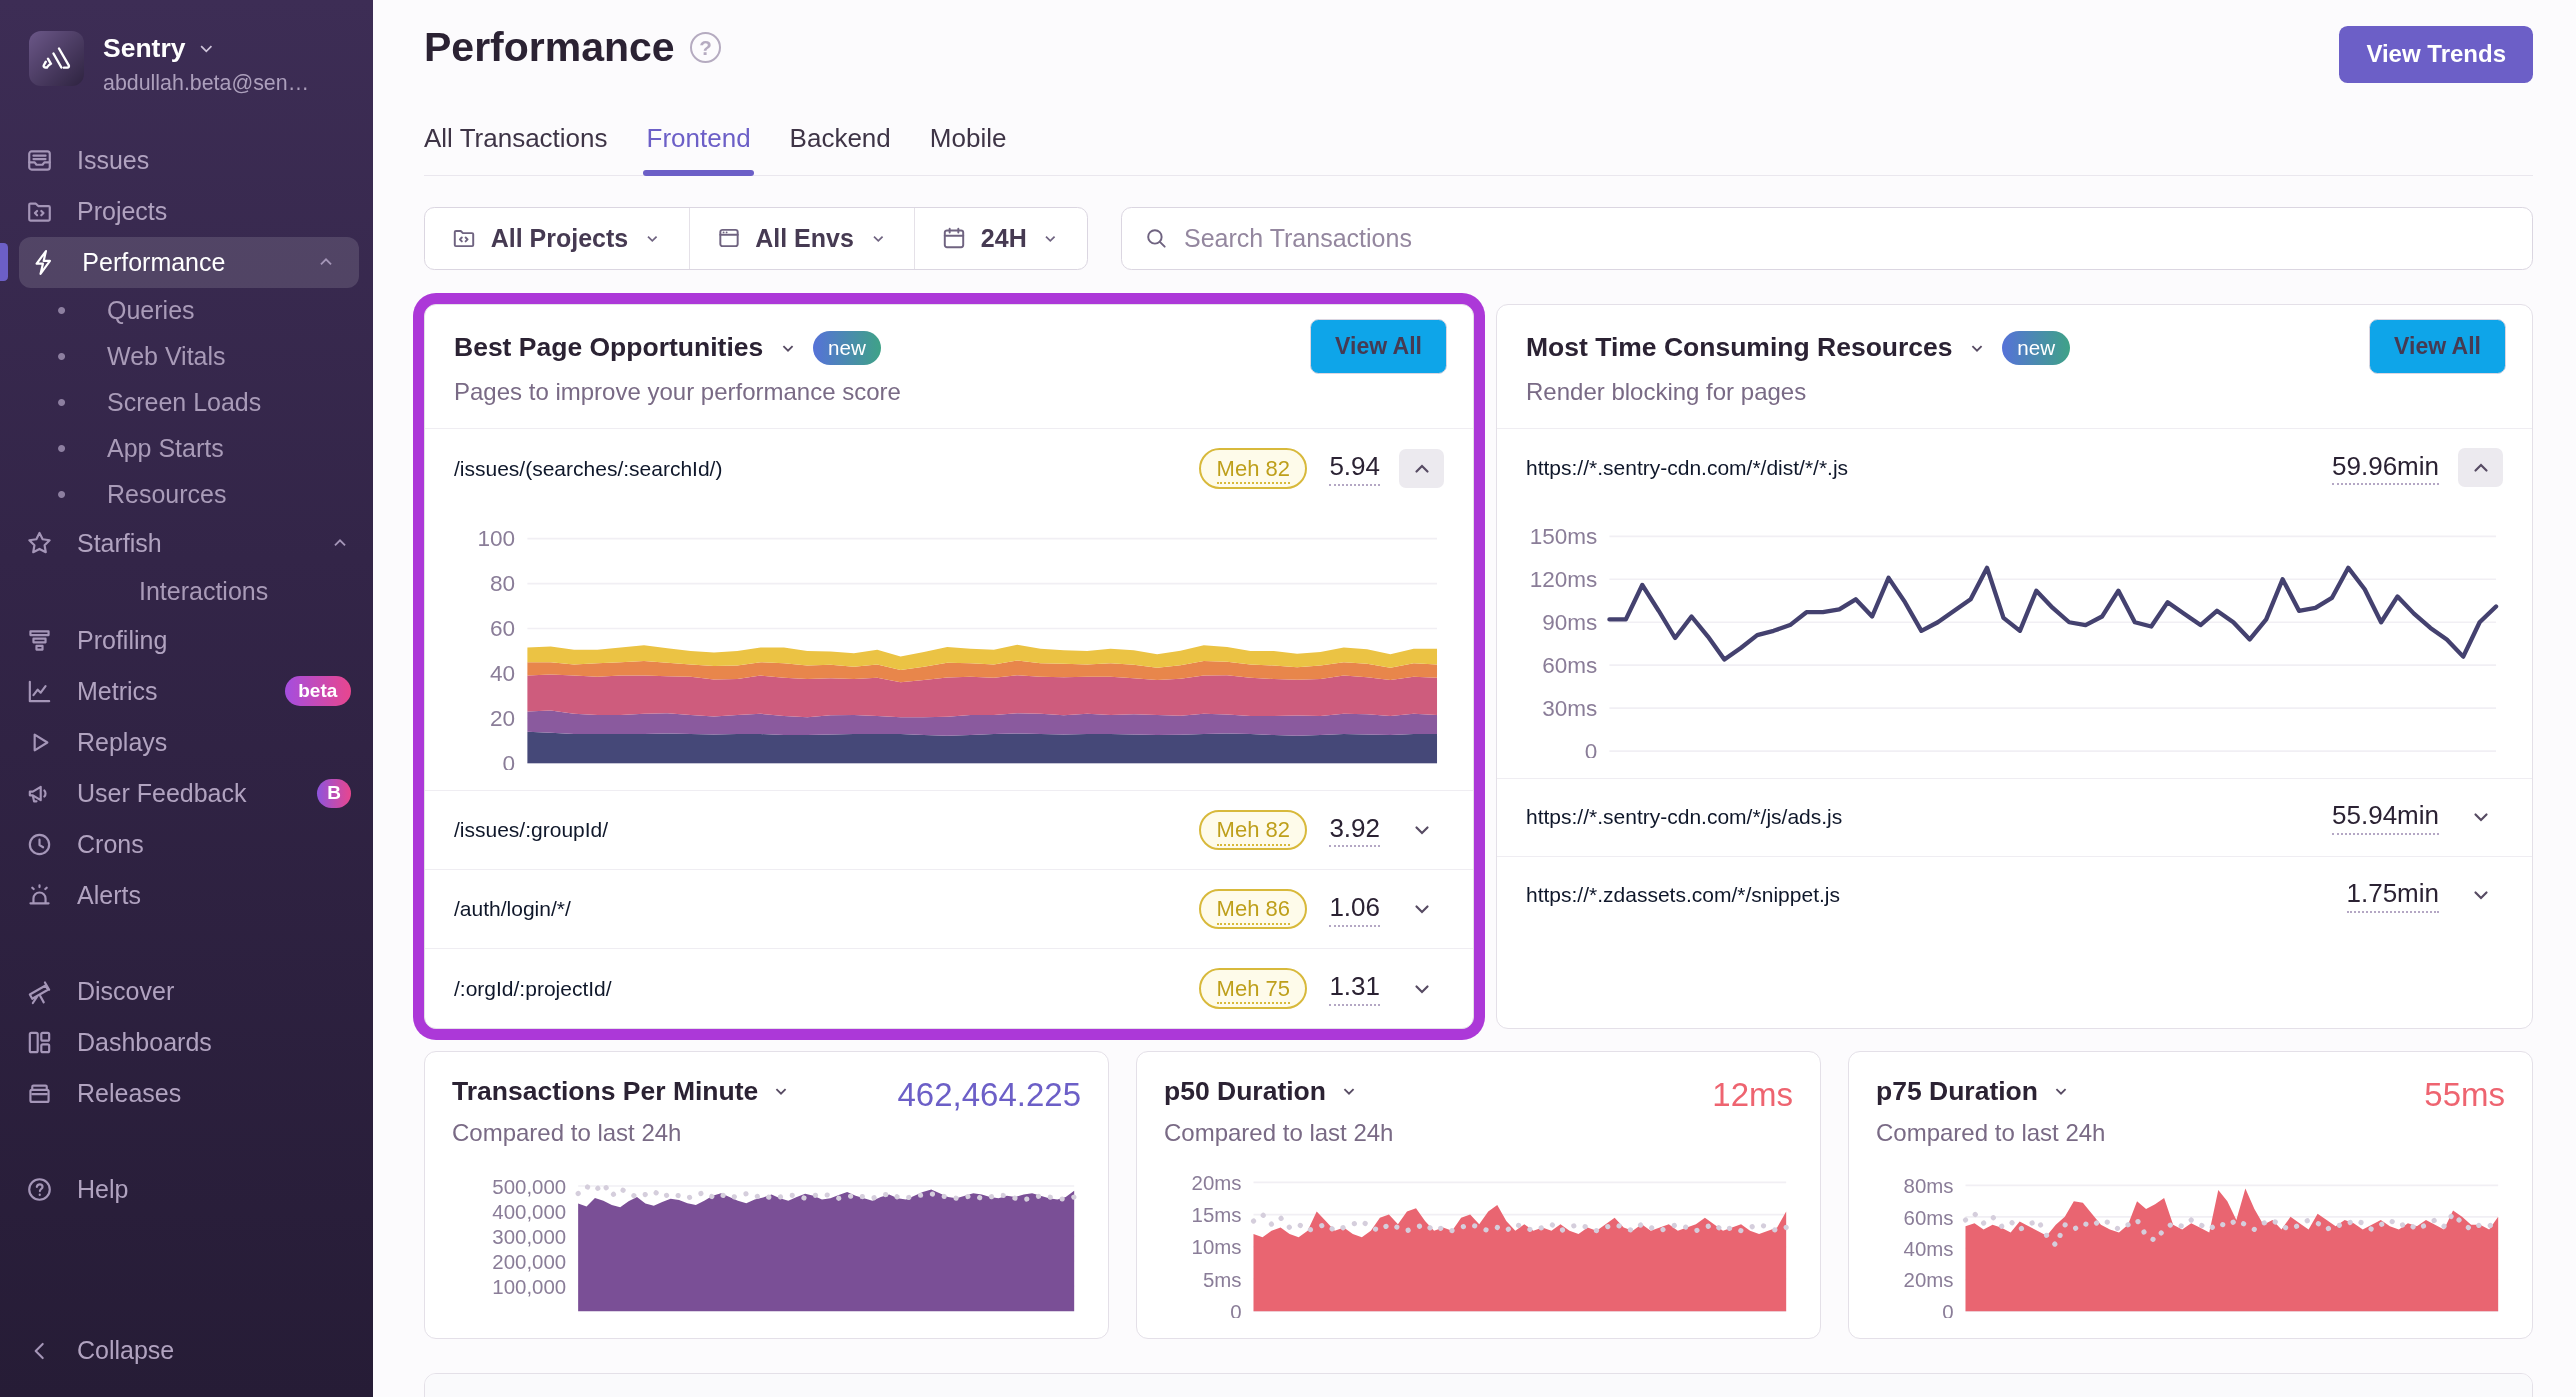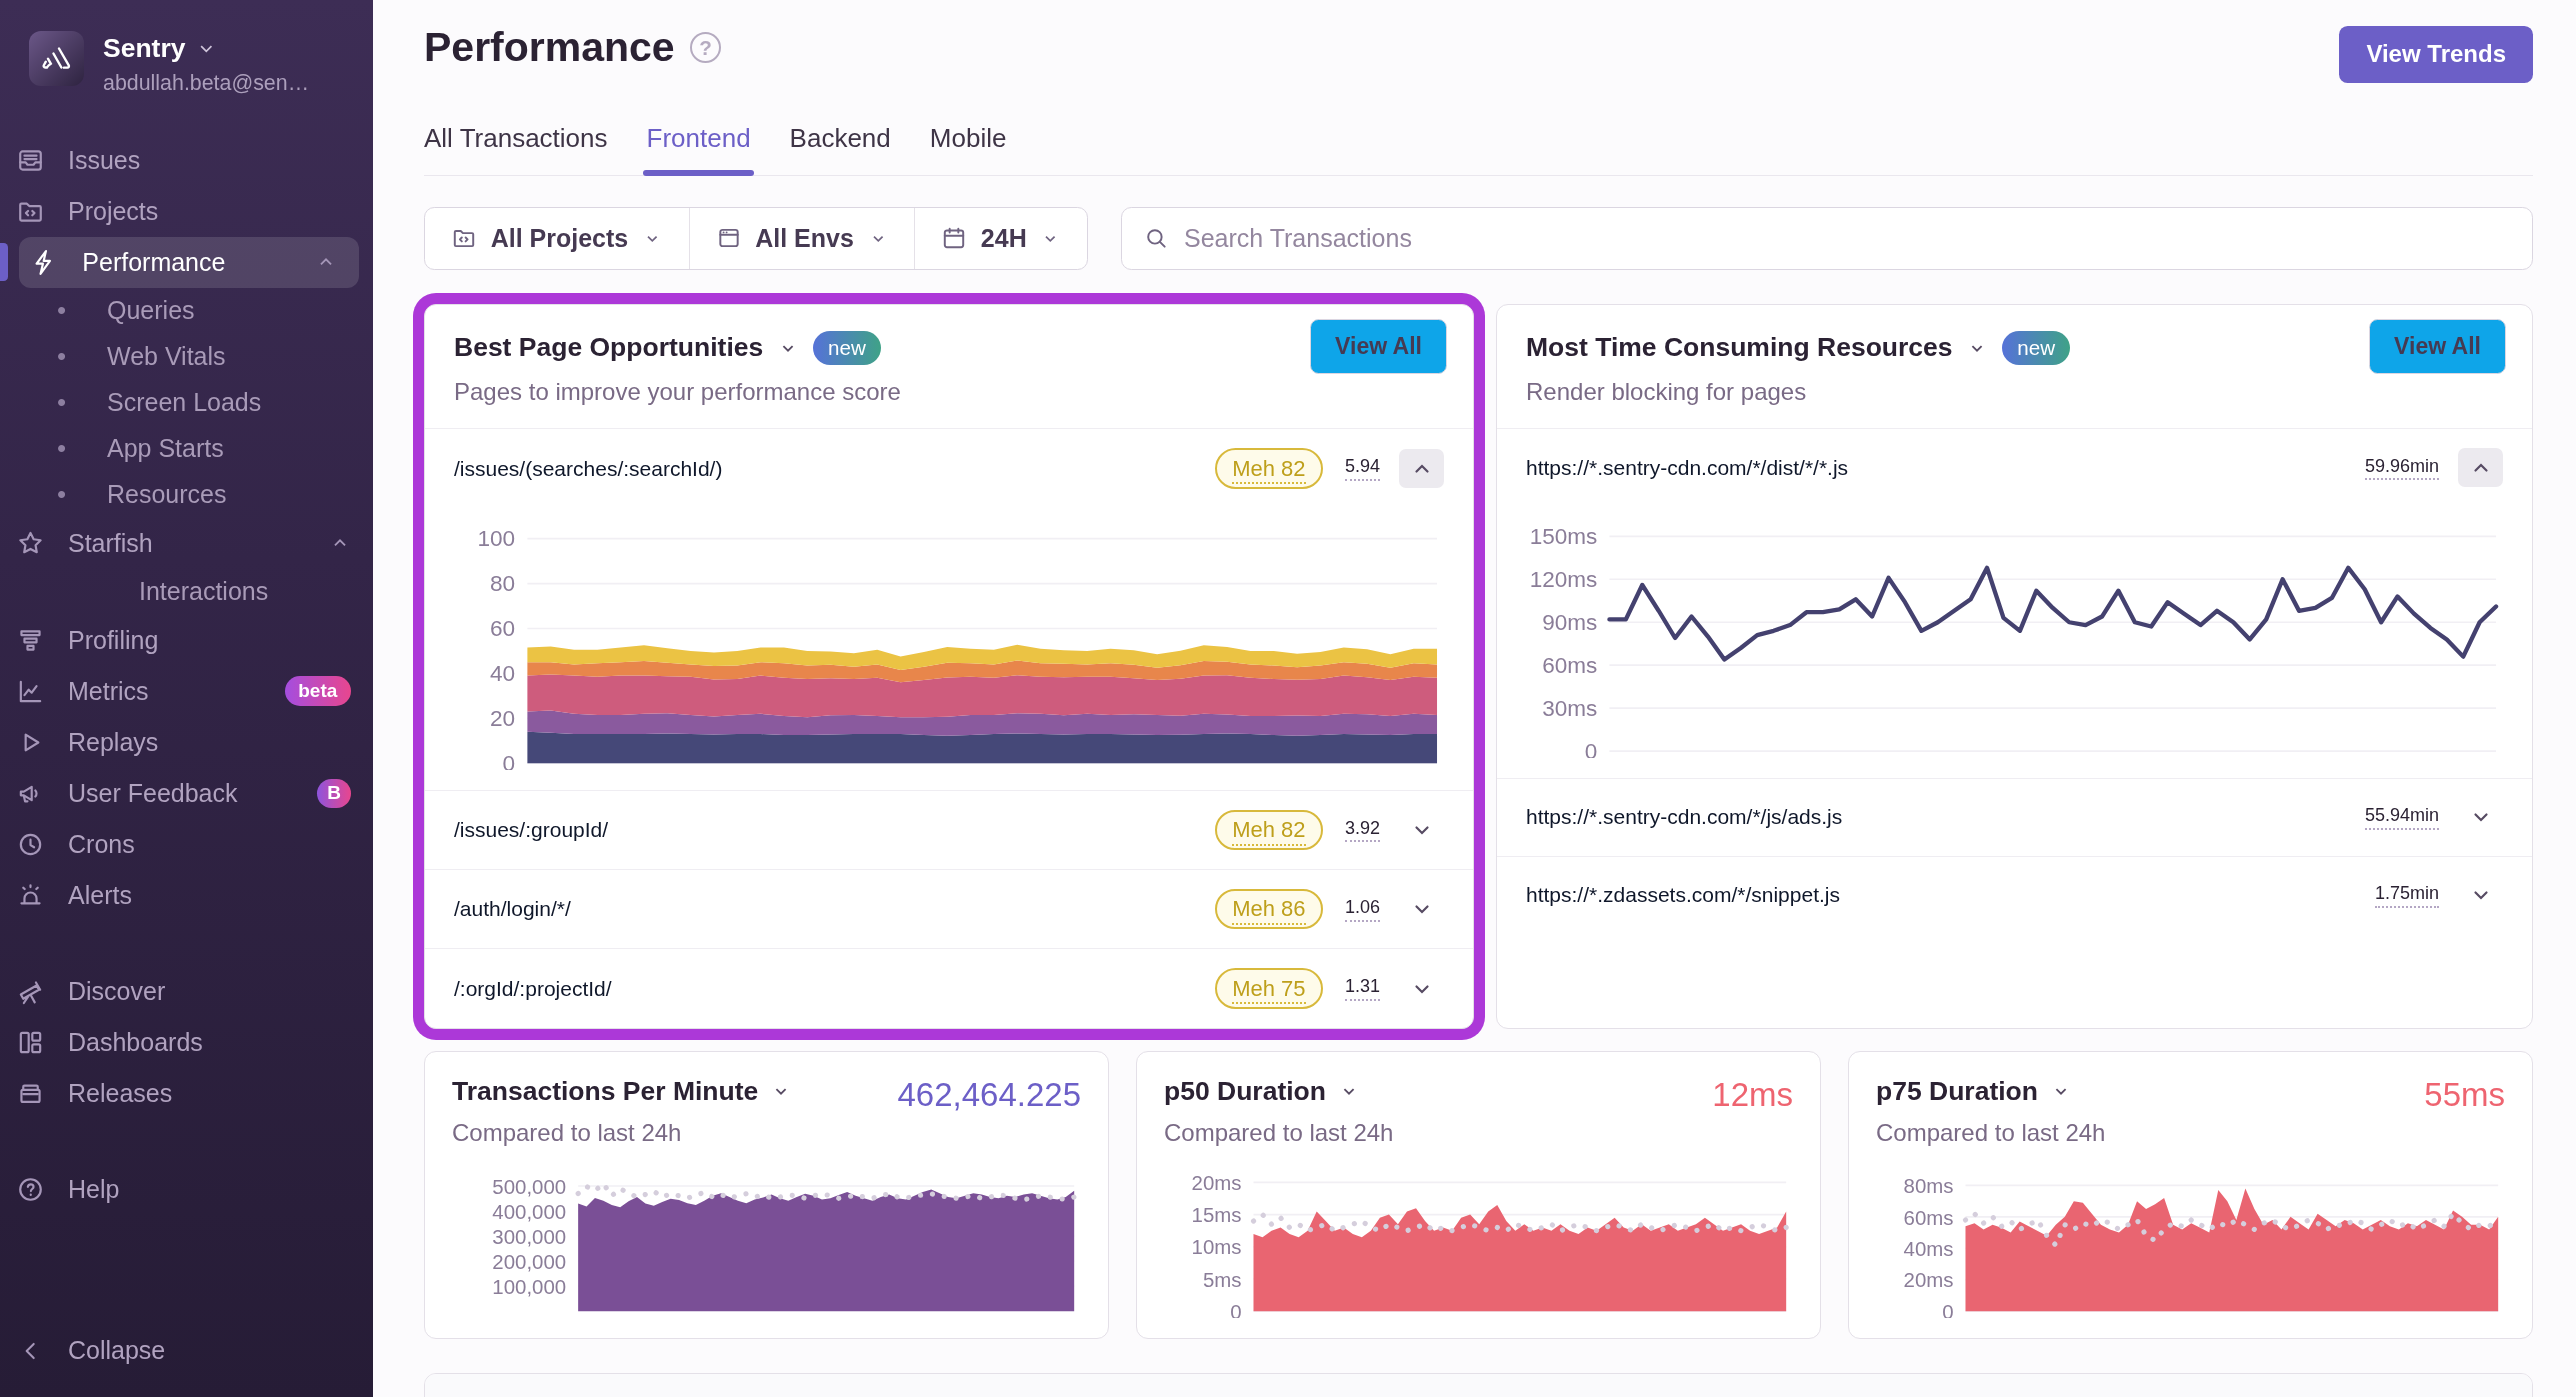--- a/index.html
+++ b/index.html
@@ -6,21 +6,21 @@
   html,body { width:2576px; height:1398px; overflow:hidden; font-family:"Liberation Sans", sans-serif; background:#FCFBFD; color:#2B2233; }
   body { display:flex; }
 
   
   .sidebar { width:373px; height:100%; flex:0 0 373px; background:linear-gradient(180deg,#3D2D55 0%,#332548 40%,#261C36 100%); position:relative; color:#B1A3C0; }
   .org { display:flex; align-items:flex-start; gap:19px; padding:31px 22px 0 29px; }
   .org-logo { width:55px; height:55px; border-radius:12px; background:linear-gradient(135deg,#6b5788,#2e2340); display:flex; align-items:center; justify-content:center; flex:0 0 55px; }
   .org-name { display:flex; align-items:center; gap:10.3px; color:#fff; font-size:26.5px; font-weight:bold; padding-top:1.7px; }
   .org-email { font-size:21.4px; color:#AC9FBC; margin-top:6.9px; white-space:nowrap; overflow:hidden; max-width:240px; }
   .nav { margin-top:39px; }
-  .nav-item { display:flex; align-items:center; height:51px; padding-left:15px; position:relative; cursor:pointer; font-size:25px; }
+  .nav-item { display:flex; align-items:center; height:51px; padding-left:24px; position:relative; cursor:pointer; font-size:25px; }
   .nav-item .ico { width:31px; height:31px; flex:0 0 31px; display:flex; align-items:center; justify-content:center; color:#A596B8; }
   .nav-item .lbl { margin-left:22px; }
   .nav-item.active { background:rgba(255,255,255,.13); border-radius:12px; margin:0 13.7px 0 19px; padding-left:10.3px; color:#fff; }
   .nav-item.active .ico { color:#fff; }
   .nav-item.active::before { content:''; position:absolute; left:-19px; top:6.9px; bottom:6.9px; width:7.7px; background:#6C5FC7; border-radius:0 4.3px 4.3px 0; }
   .nav-sub { display:flex; align-items:center; height:46px; padding-left:57px; font-size:25px; color:#A99BB8; cursor:pointer; }
   .nav-sub .bullet { width:17px; color:#8D7FA0; font-size:26px; }
   .nav-sub .lbl { margin-left:33px; }
   .nav-sub.nob { padding-left:106px; }
   .nav-gap { height:45px; }
@@ -56,21 +56,21 @@
   .panel-head { position:relative; padding:26px 29px 22px; }
   .panel-title-row { display:flex; align-items:center; gap:13.7px; }
   .panel-title { font-size:26.5px; font-weight:bold; color:#2B2233; }
   .new-badge { background:linear-gradient(90deg,#5672D8,#3FA287); color:#fff; font-size:20.6px; padding:5.1px 15.4px; border-radius:856px; }
   .panel-sub { font-size:24px; color:#796A85; margin-top:13.7px; }
   .btn-viewall { position:absolute; right:26px; top:14px; background:#0ea5e9; border:1.7px solid #DBD6E1; border-radius:8.6px; font-size:23px; font-weight:bold; color:#463A52; padding:13px 24px; cursor:pointer; }
   .prow { display:flex; align-items:center; padding:19px 29px; border-top:1.7px solid #EFEDF2; }
   .plink { flex:1; font-size:21px; color:#0f172a; text-decoration:none; cursor:pointer; white-space:nowrap; overflow:hidden; }
   .meh { border:2.1px solid #D8B93B; background:#FEFBEA; color:#BE9F1B; border-radius:856px; padding:5.1px 15.4px; font-size:22px; margin-left:17px; }
   .meh i { font-style:normal; border-bottom:2.6px dotted #D8B93B; padding-bottom:1.7px; }
-  .pval { font-size:18px; color:#2B2233; margin-left:22px; border-bottom:2.6px dotted #B4A7C4; padding-bottom:1.7px; }
+  .pval { font-size:26px; color:#2B2233; margin-left:22px; border-bottom:2.6px dotted #B4A7C4; padding-bottom:1.7px; }
   .chev-btn { margin-left:19px; width:45px; height:39px; display:flex; align-items:center; justify-content:center; border:none; background:transparent; cursor:pointer; color:#574B63; border-radius:6.9px; }
   .chev-btn.boxed { background:#ECEAEF; }
   .chart-block { padding:3.4px 29px 17px 17px; }
 
   .metrics { display:grid; grid-template-columns:1fr 1fr 1fr; gap:27px; margin-top:22px; }
   .mpanel { background:#fff; border:1.7px solid #E4E0E8; border-radius:12px; padding:24px 27px 17px; position:relative; }
   .mtitle { font-size:26.5px; font-weight:bold; color:#2B2233; display:flex; align-items:center; gap:12px; }
   .mvalue { position:absolute; right:27px; top:24px; font-size:33px; }
   .mvalue.purple { color:#6C5FC7; }
   .mvalue.red { color:#EE6470;margin-left:48px; }

